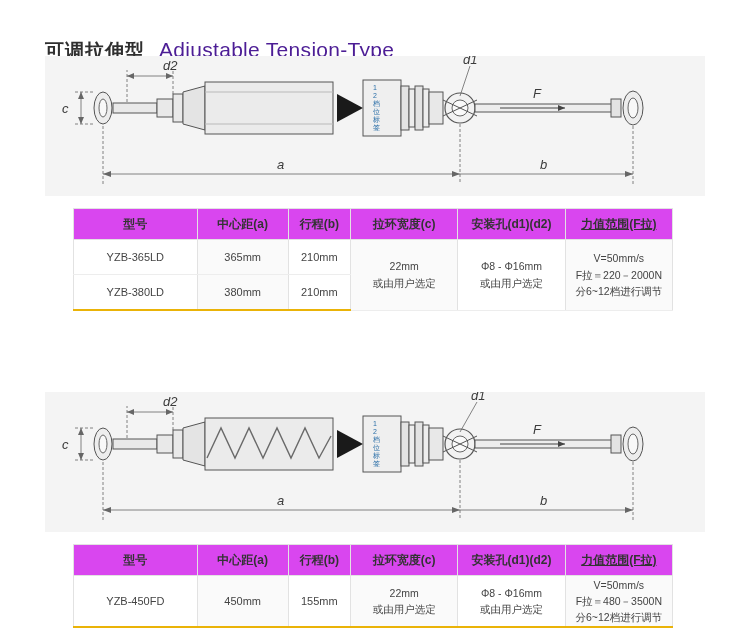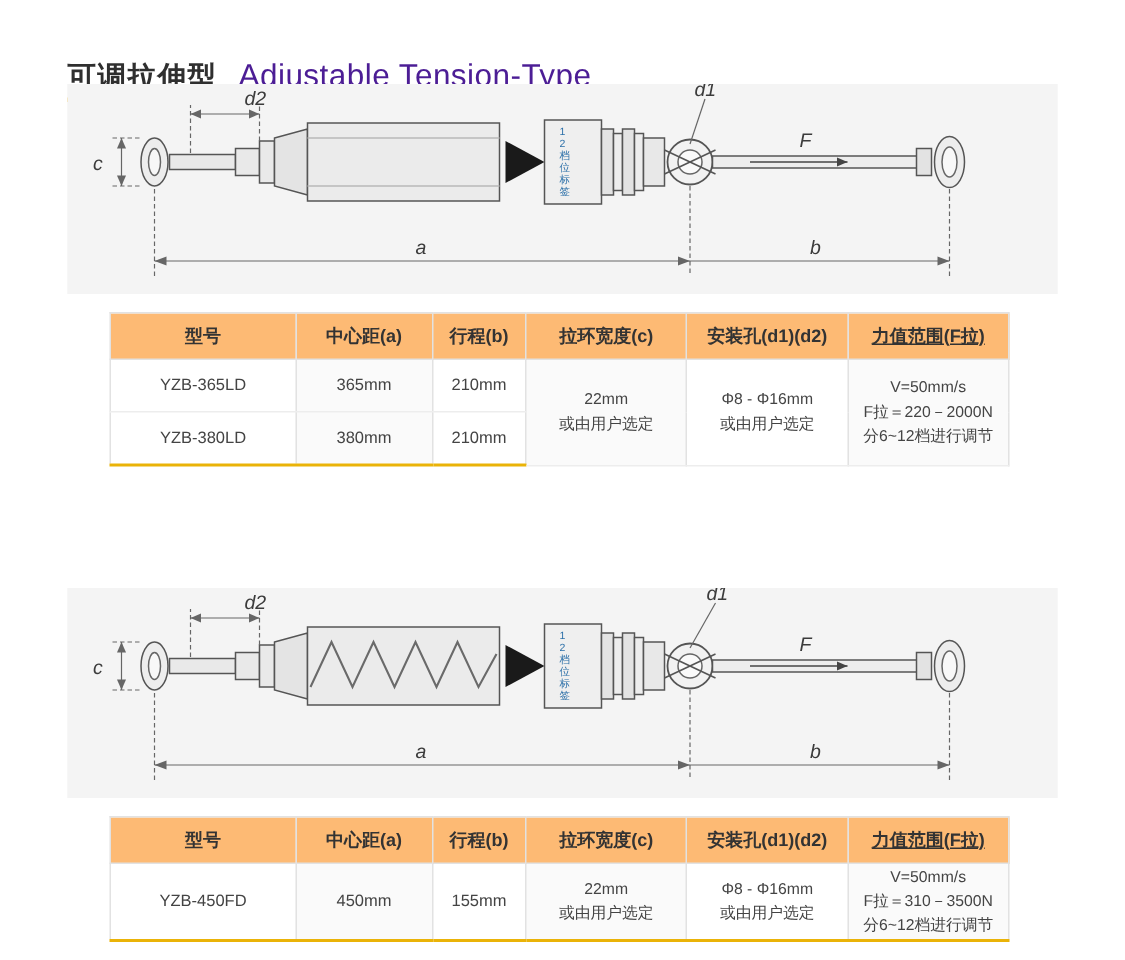--- a/index.html
+++ b/index.html
@@ -60,21 +60,21 @@
     background: #ffffff;
   }
   .spec-table th, .spec-table td {
     border-left: 1px solid #e2e2e2;
     border-right: 1px solid #e2e2e2;
     text-align: center;
     vertical-align: middle;
     padding: 0;
   }
   .spec-table thead th {
-    background: #fdba74;
+    background: #d946ef;
     font-size: 12px;
     font-weight: bold;
     color: #333;
     height: 30px;
     border-top: 1px solid #e2e2e2;
     border-bottom: 1px solid #e2e2e2;
   }
   .spec-table tbody td {
     height: 34px;
     border-bottom: 1px solid #ededed;
@@ -370,20 +370,20 @@
         <td class="light-col cell-multi">
           <div>22mm</div>
           <div>或由用户选定</div>
         </td>
         <td class="cell-multi">
           <div>Φ8 - Φ16mm</div>
           <div>或由用户选定</div>
         </td>
         <td class="light-col cell-multi">
           <div>V=50mm/s</div>
-          <div>F拉＝310－3500N</div>
+          <div>F拉＝480－3500N</div>
           <div>分6~12档进行调节</div>
         </td>
       </tr>
     </tbody>
   </table>
 
 </div>
 
 </body></html>

